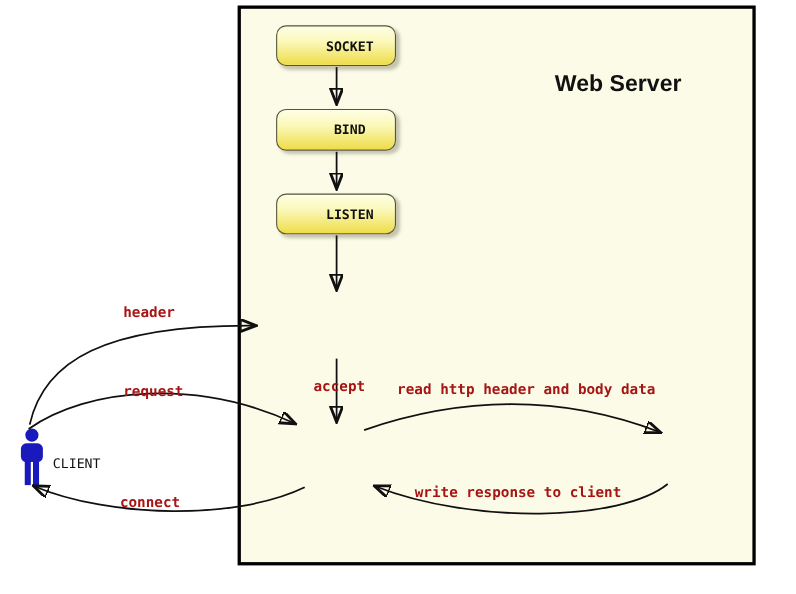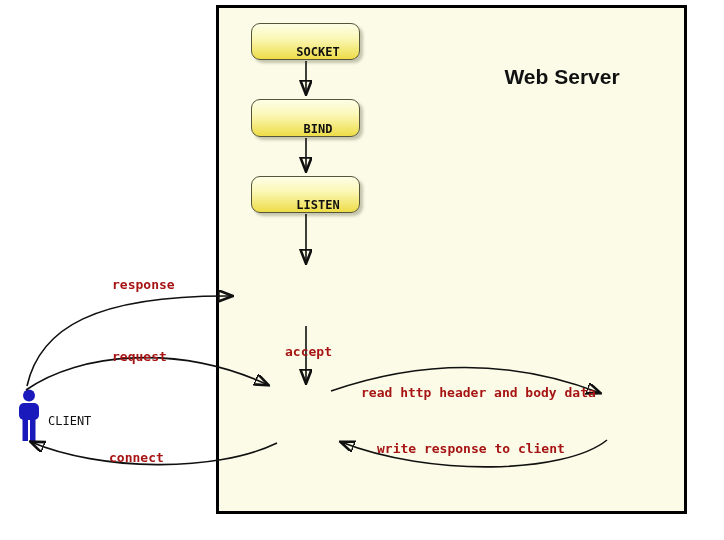--- a/index.html
+++ b/index.html
@@ -29,21 +29,21 @@
     font-family: "Liberation Sans", sans-serif;
     font-weight: bold;
     font-size: 21px;
     color: #111111;
     z-index: 4;
   }
   
   .process {
     position: absolute;
     display: flex;
-    align-items: flex-end;
+    align-items: center;
     justify-content: center;
     border: 1.5px solid #55553a;
     border-radius: 9px;
     background: linear-gradient(to bottom, #fefee6 0%, #fbf8b8 40%, #eedc48 100%);
     box-shadow: 3px 3px 3px rgba(130,130,105,0.45);
     font-weight: bold;
     font-size: 12px;
     color: #101010;
     z-index: 2;
     padding-left: 25px;
@@ -95,21 +95,21 @@
     font-size: 13px;
     font-weight: bold;
     color: #a61414;
     z-index: 4;
     white-space: nowrap;
   }
   .lbl-connect  { left: 112px; top: 277px; }
   .lbl-request  { left: 112px; top: 349px; }
   .lbl-response { left: 109px; top: 450px; }
   .lbl-accept   { left: 256px; top: 344px; margin-left: 29px; }
-  .lbl-read     { left: 361px; top: 347px; margin-top: 38px; }
+  .lbl-read     { left: 361px; top: 347px; }
   .lbl-write    { left: 377px; top: 441px; }
   
   .arrow-layer {
     position: absolute;
     left: 0; top: 0;
     width: 724px; height: 540px;
     z-index: 3;
     pointer-events: none;
   }
   .arrow-layer path {
@@ -139,21 +139,21 @@
 
 
   <svg class="client-figure" viewBox="0 0 26 53" xmlns="http://www.w3.org/2000/svg">
     <circle cx="13" cy="6.5" r="6" fill="#1a1abc"></circle>
     <rect x="3" y="14" width="20" height="17" rx="5" fill="#1a1abc"></rect>
     <rect x="6.5" y="29" width="5.5" height="23" fill="#1a1abc"></rect>
     <rect x="14" y="29" width="5.5" height="23" fill="#1a1abc"></rect>
   </svg>
   <div class="client-label">CLIENT</div>
 
-  <div class="edge-label lbl-connect">response</div>
+  <div class="edge-label lbl-connect">header</div>
   <div class="edge-label lbl-request">request</div>
   <div class="edge-label lbl-response">connect</div>
   <div class="edge-label lbl-accept">accept</div>
   <div class="edge-label lbl-read">read http header and body data</div>
   <div class="edge-label lbl-write">write response to client</div>
 
   <svg class="arrow-layer" viewBox="0 0 724 540" xmlns="http://www.w3.org/2000/svg">
     <defs>
       <marker id="ah" markerWidth="10" markerHeight="8" refX="8.5" refY="3.5" orient="auto">
         <path d="M0,0 L9,3.5 L0,7 Z" fill="#101010" stroke="none"></path>

